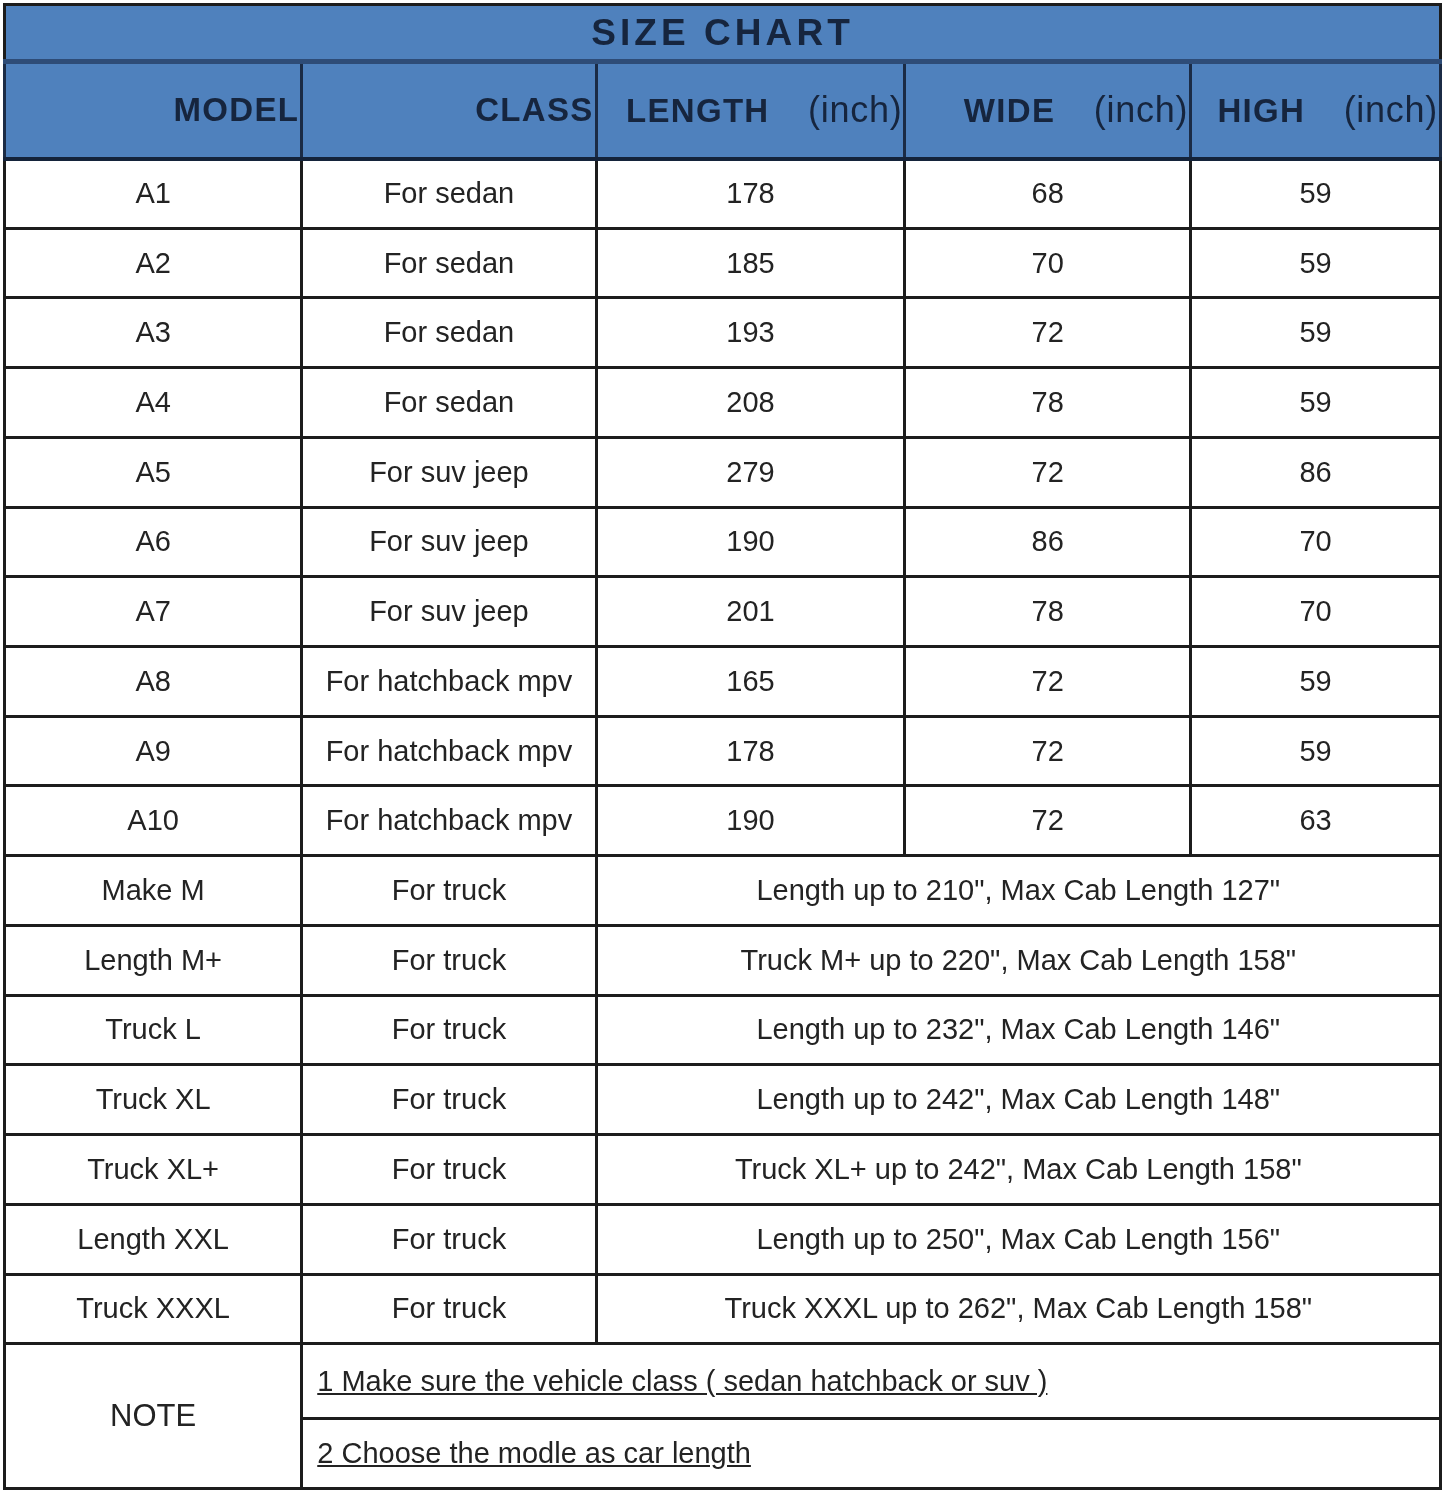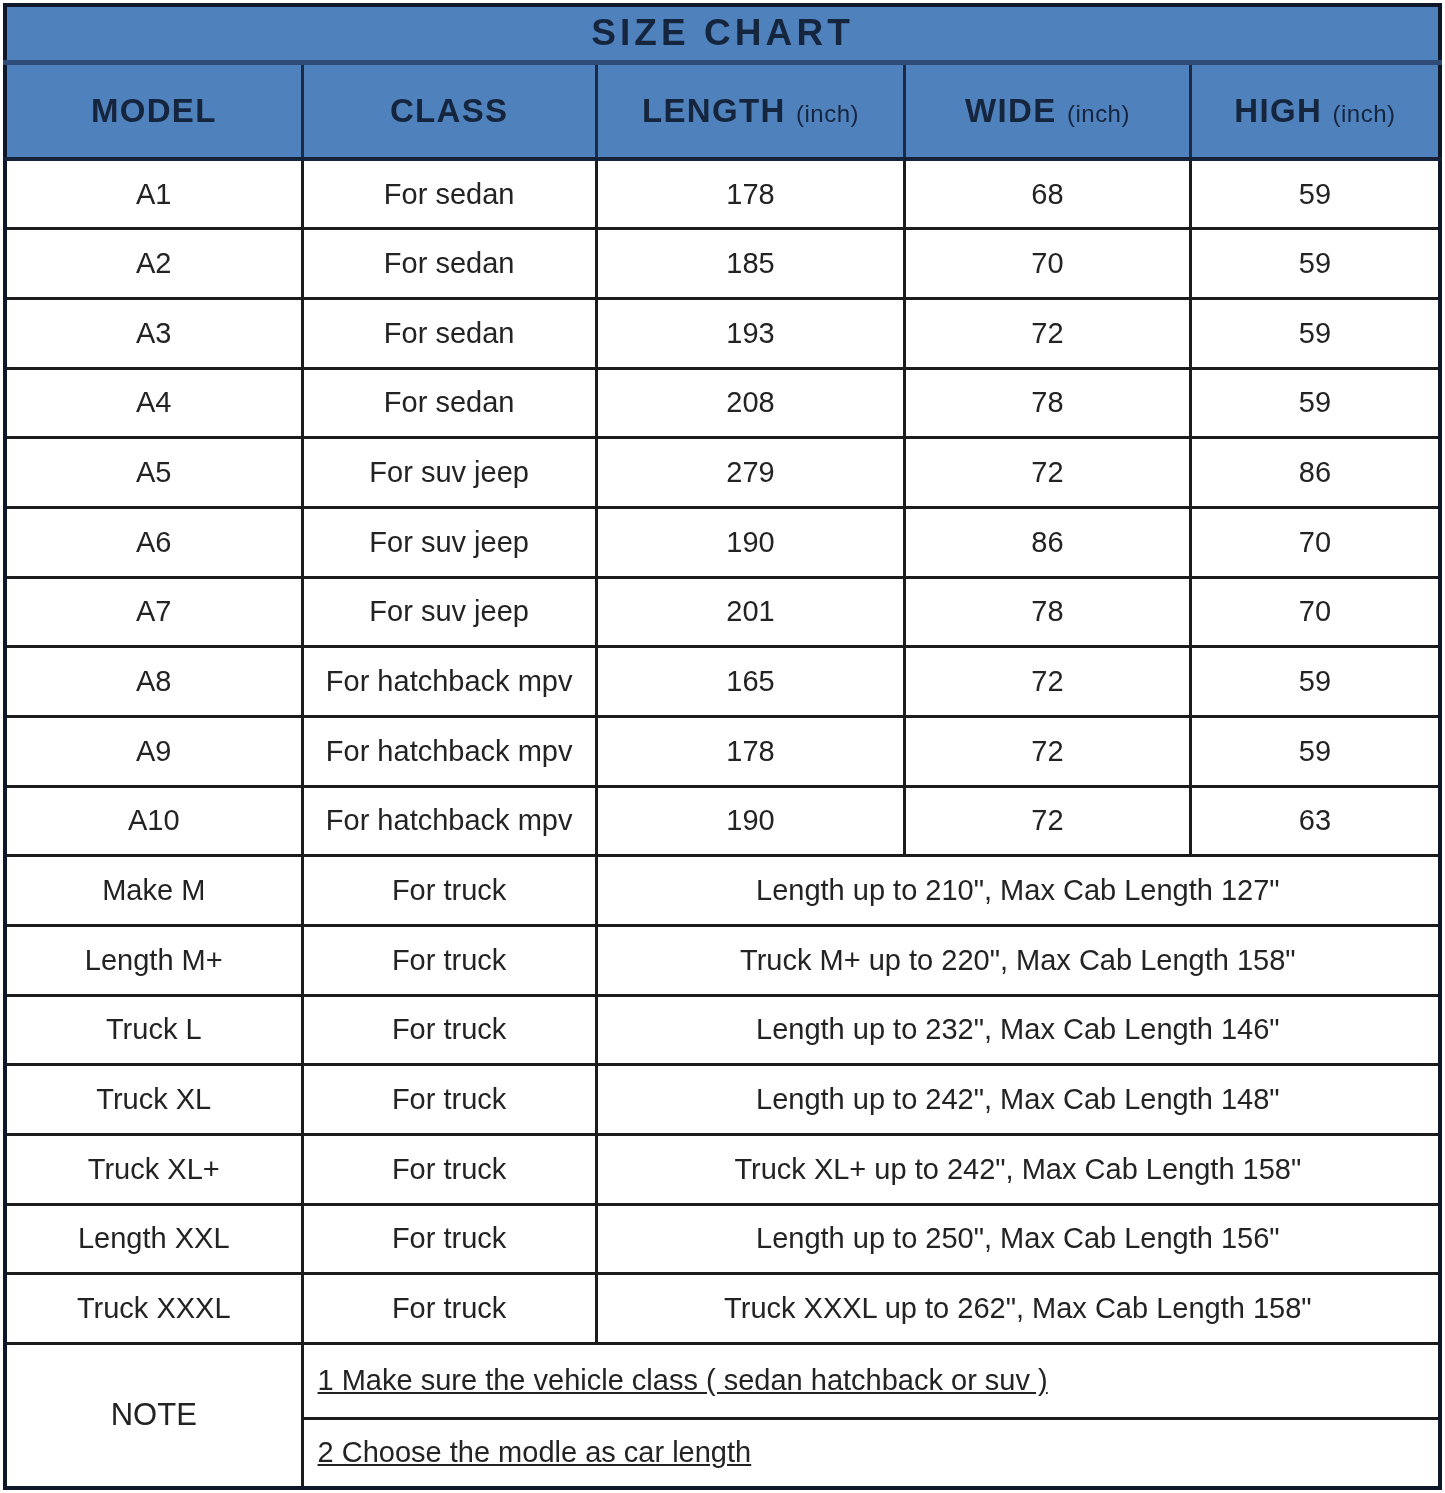--- a/index.html
+++ b/index.html
@@ -20,21 +20,21 @@
   .frame {
     width: 1445px;
     height: 1493px;
     padding: 3px;
     background: var(--page-bg);
   }
   table.size-chart {
     width: 100%;
     height: 100%;
     border-collapse: collapse;
-    border: 4px solid #0f172a;
+    border: 2px solid #0f172a;
     table-layout: fixed;
   }
   col.c-model  { width: 20.7%; }
   col.c-class  { width: 20.5%; }
   col.c-length { width: 21.5%; }
   col.c-wide   { width: 19.9%; }
   col.c-high   { width: 17.4%; }
 
   th, td {
     border: 3px solid var(--border);
@@ -54,25 +54,27 @@
   }
   tr.r-header { height: 97px; }
   tr.r-header th {
     background: var(--header-bg);
     color: var(--header-text);
     font-size: 33px;
     font-weight: 700;
     letter-spacing: 0.04em;
     border-color: #1b2b45;
     border-bottom: 4px solid #14233a;
+    text-align: right;
   }
   tr.r-header .unit {
     font-weight: 400;
-    font-size: 24px;
+    font-size: 36px;
     letter-spacing: 0.02em;
+    margin-left: 28px;
   }
 
   tbody tr { height: 69px; }
   tbody td {
     color: var(--body-text);
     font-size: 29px;
     background: #ffffff;
   }
   td.spec-cell { font-size: 29px; }
 

